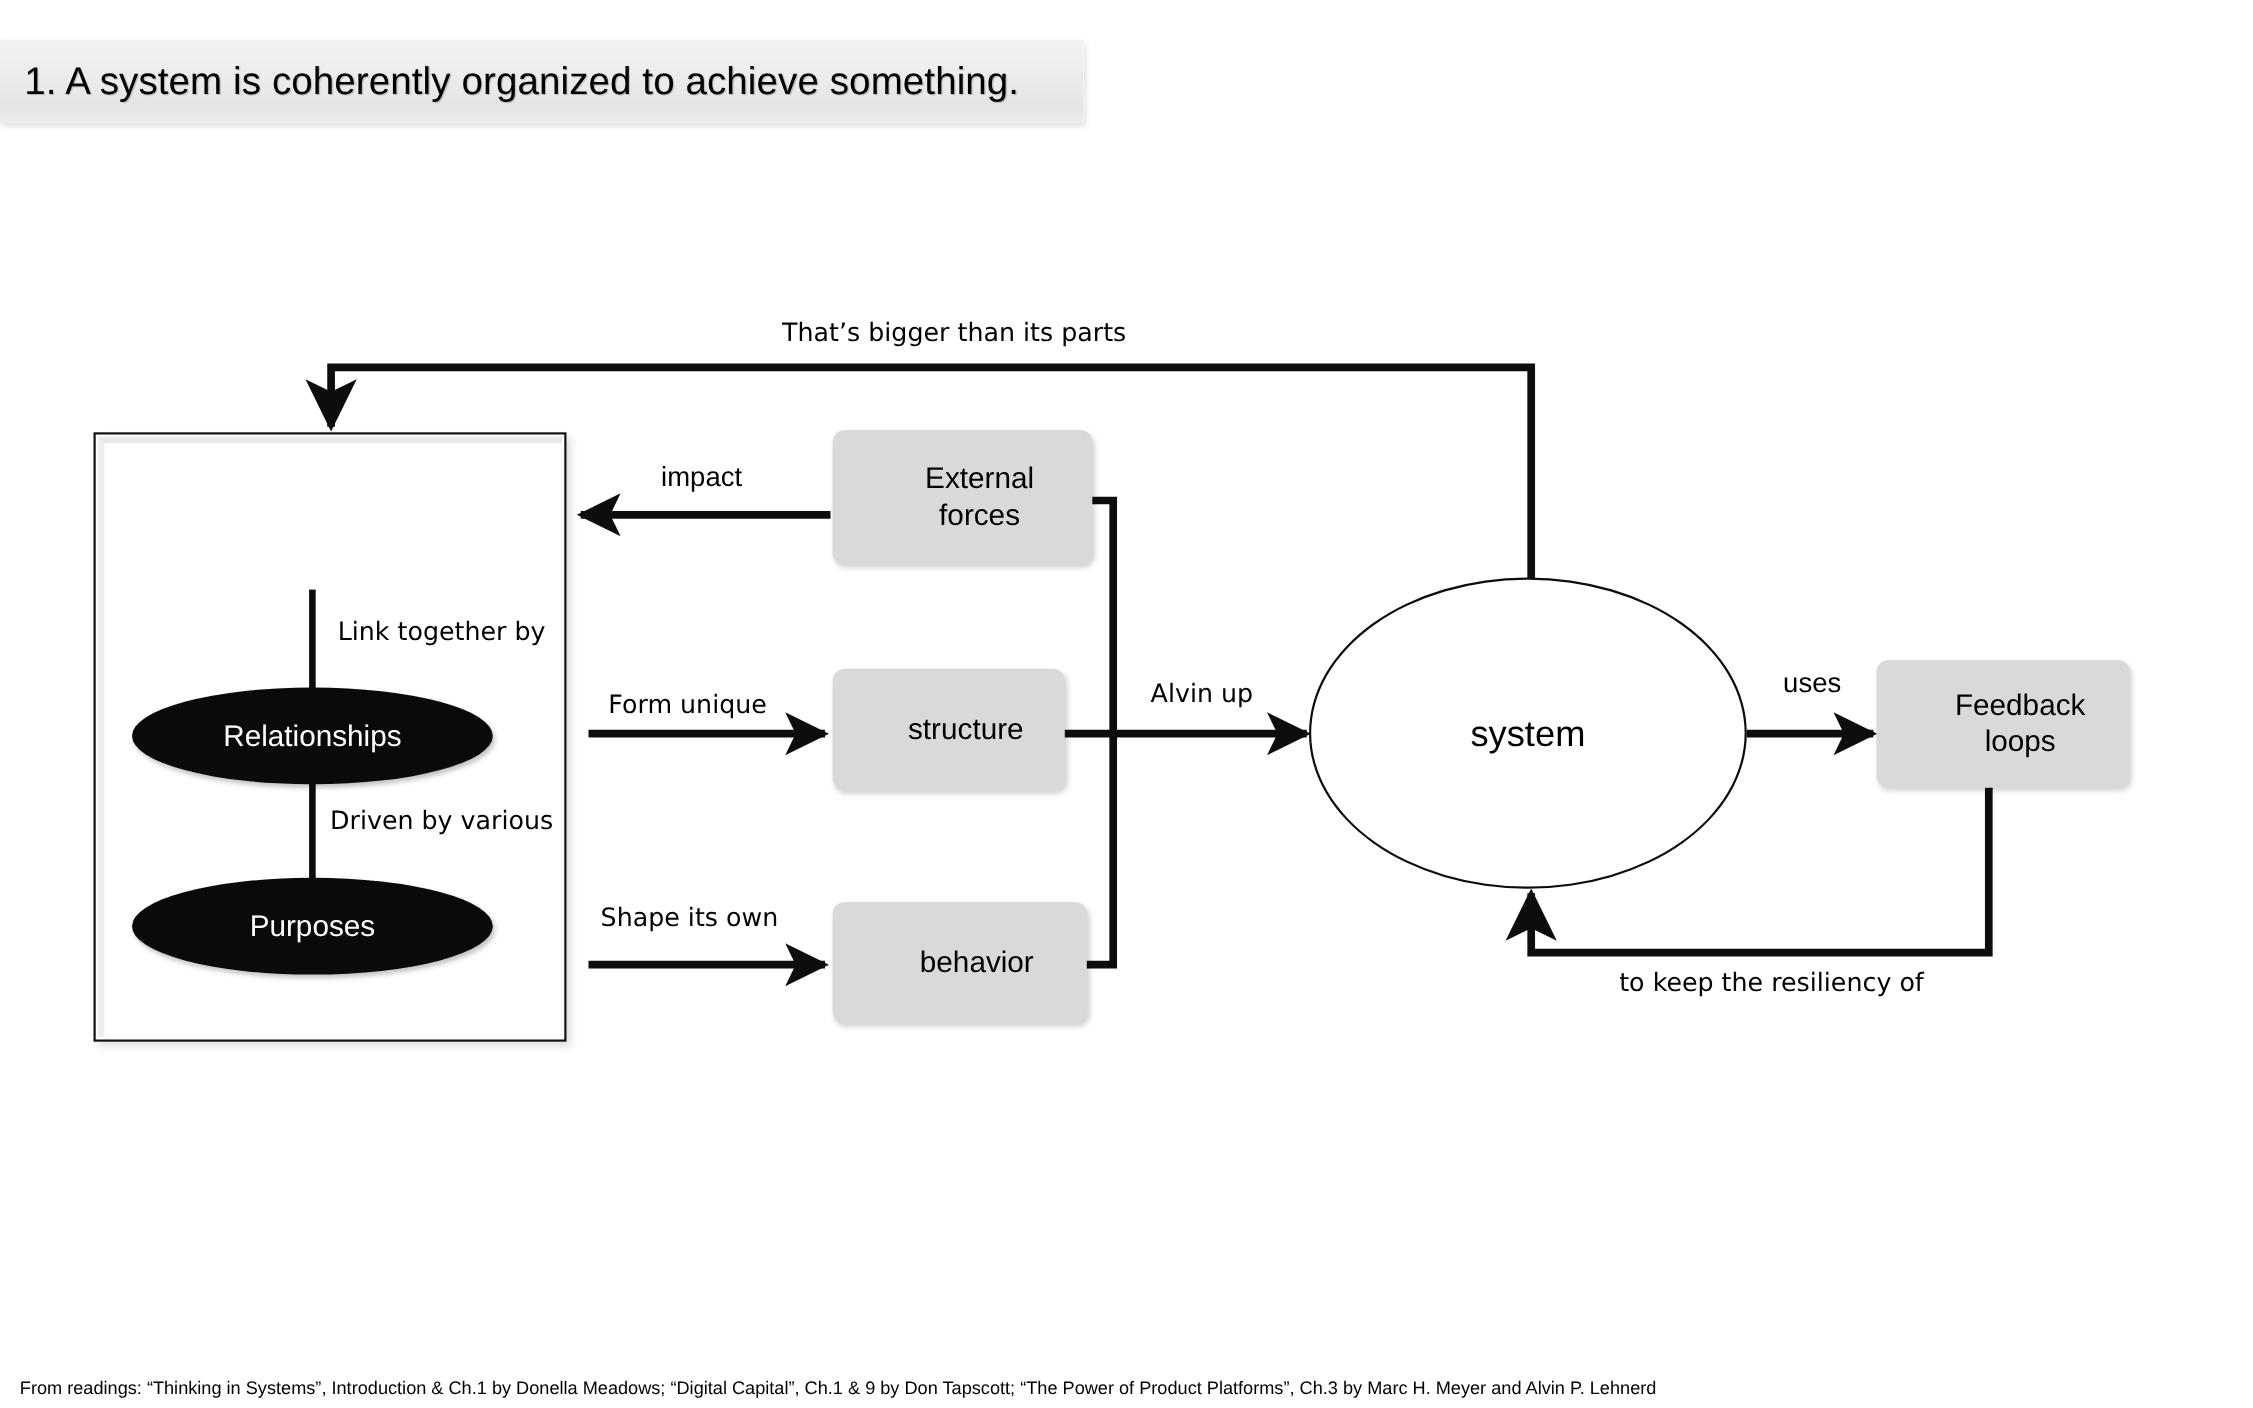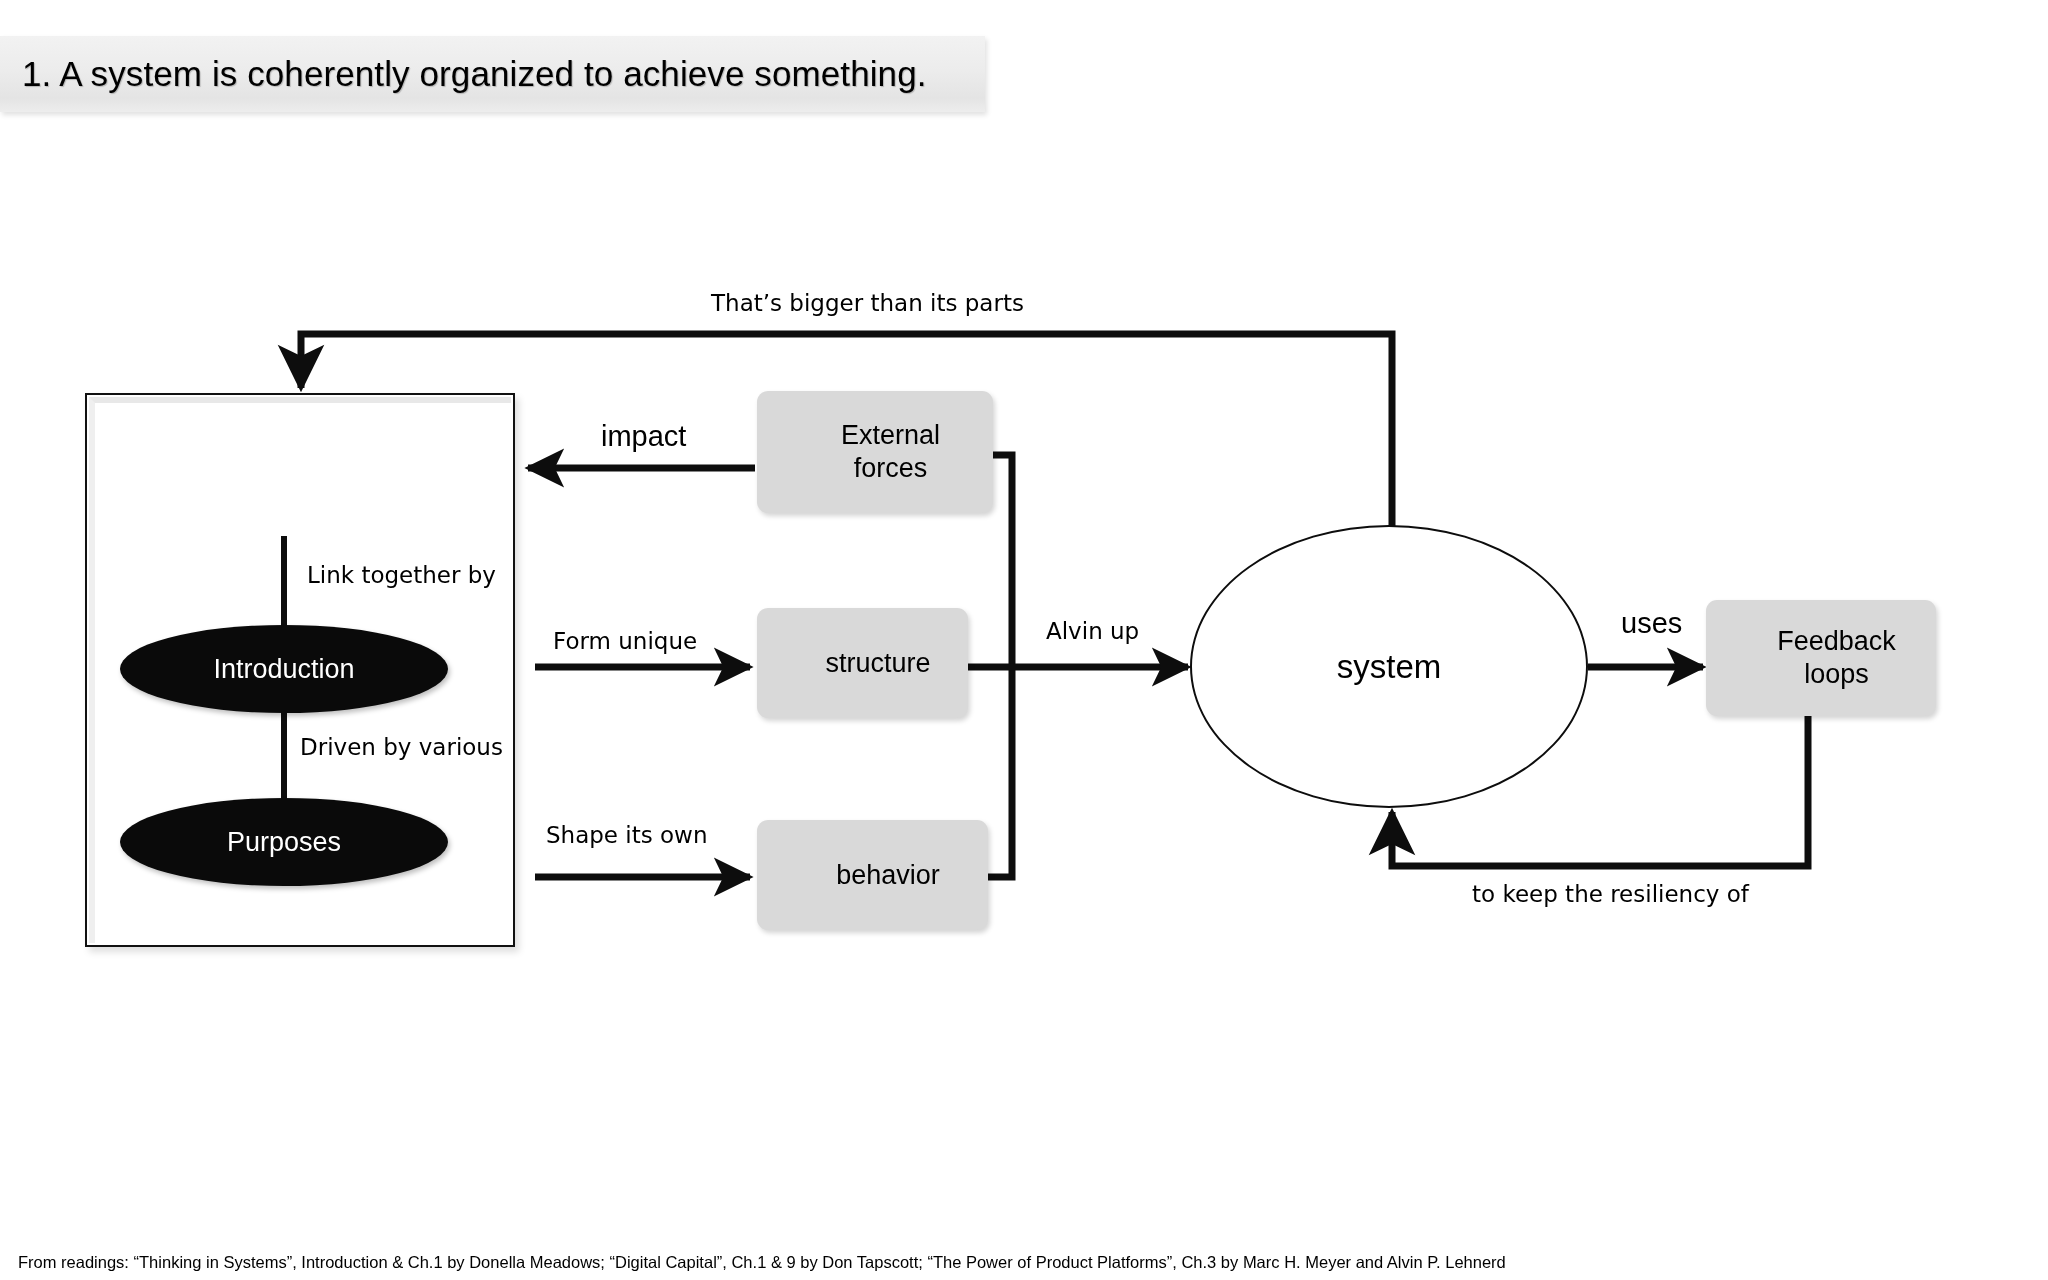--- a/index.html
+++ b/index.html
@@ -86,21 +86,21 @@
     box-shadow: 2px 3px 5px rgba(0,0,0,0.25);
   }
 
   .vline {
     position: absolute;
     background: #0d0d0d;
   }
 
   .label {
     position: absolute;
-    font-size: 29px;
+    font-size: 25px;
     color: #000000;
     white-space: nowrap;
   }
   
   .label-alt {
     font-family: "DejaVu Sans", sans-serif;
     font-size: 23px;
   }
 
   .gray-box {
@@ -183,21 +183,21 @@
   </svg>
 
   <div id="group-box"></div>
   <div id="group-box-inner-bevel"></div>
 
   <div class="vline" style="left:281px; top:536px; width:6px; height:112px;"></div>
   <div class="vline" style="left:281px; top:710px; width:6px; height:112px;"></div>
 
 
   <div class="ellipse-black" style="left:120px; top:625px; width:328px; height:88px;">
-    <span>Introduction</span>
+    <span>Relationships</span>
   </div>
 
   <div class="ellipse-black" style="left:120px; top:798px; width:328px; height:88px;">
     <span>Purposes</span>
   </div>
 
   <div class="label label-alt" style="left:307px; top:562px;">Link together by</div>
 
   <div class="label label-alt" style="left:300px; top:734px;">Driven by various</div>
 

